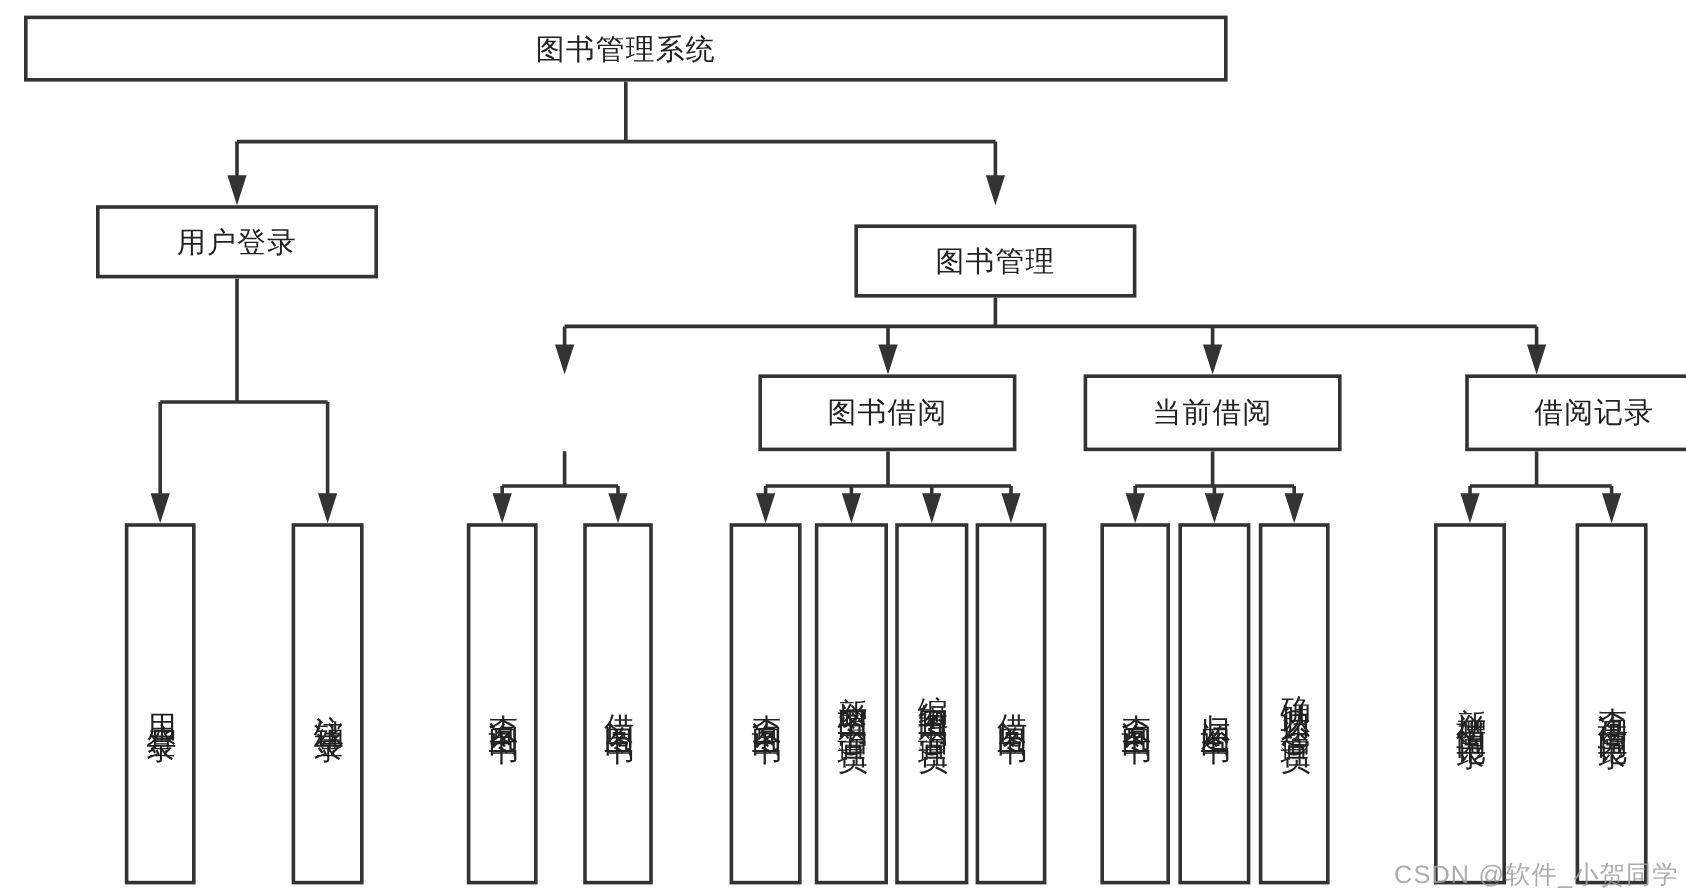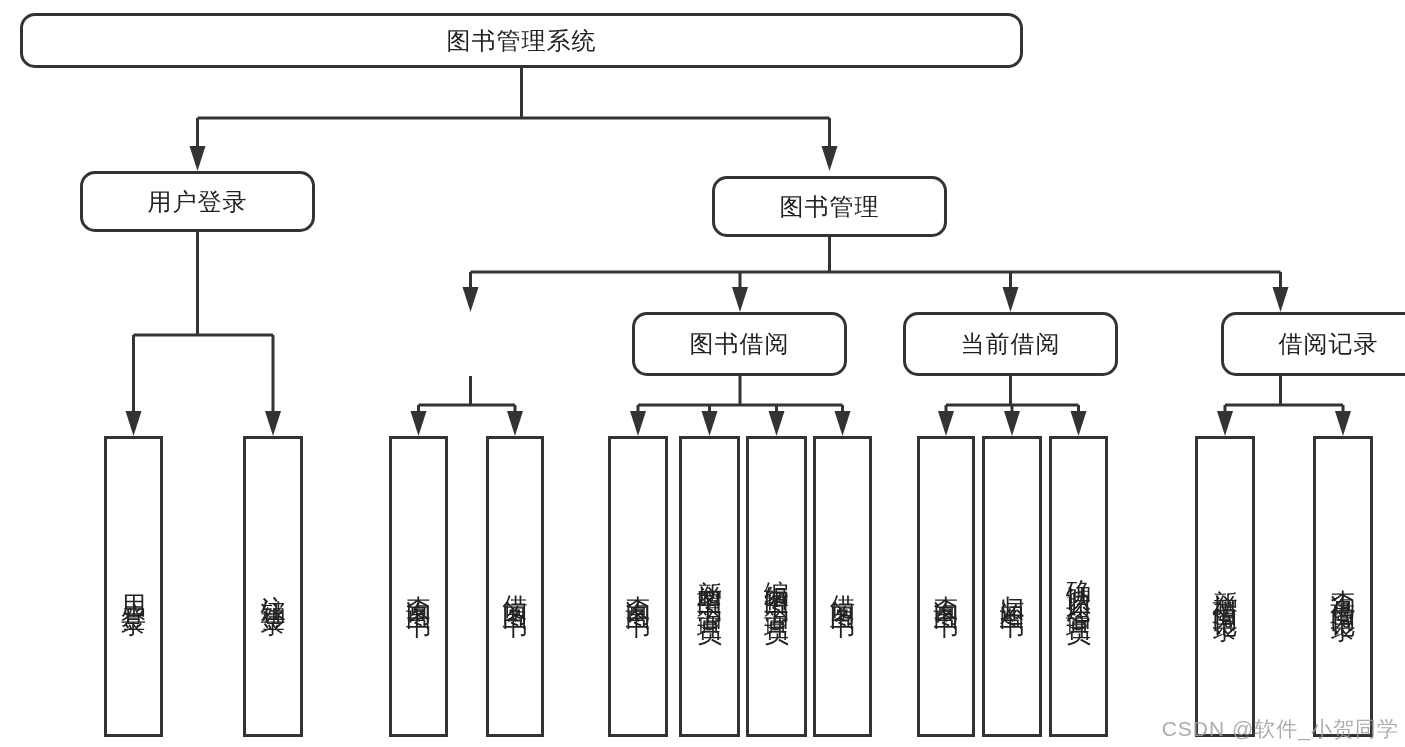--- a/index.html
+++ b/index.html
@@ -20,21 +20,21 @@
     position: absolute;
     box-sizing: border-box;
     background: #ffffff;
     border: 3px solid #333333;
     display: flex;
     align-items: center;
     justify-content: center;
     color: #222222;
     z-index: 1;
   }
-  .hbox { font-size: 24px; letter-spacing: 1px; border-radius: 15px; }
+  .hbox { font-size: 24px; letter-spacing: 1px; }
   .vbox { font-size: 25px; }
   .vtext {
     writing-mode: vertical-rl;
     text-orientation: mixed;
     letter-spacing: 6px;
     line-height: 1;
     white-space: nowrap;
   }
   .watermark {
     position: absolute;
@@ -85,21 +85,21 @@
     </g>
   </svg>
 
   <div class="node hbox" style="left:20px; top:13px; width:1003px; height:55px">
     <span>图书管理系统</span>
   </div>
 
   <div class="node hbox" style="left:80px; top:171px; width:235px; height:61px">
     <span>用户登录</span>
   </div>
-  <div class="node hbox" style="left:712px; top:176px; width:235px; height:61px">
+  <div class="node hbox" style="left:712px; top:187px; width:235px; height:61px">
     <span>图书管理</span>
   </div>
 
   <div class="node hbox" style="left:903px; top:312px; width:215px; height:64px">
     <span>当前借阅</span>
   </div>
   <div class="node hbox" style="left:632px; top:312px; width:215px; height:64px">
     <span>图书借阅</span>
   </div>
   <div class="node hbox" style="left:1221px; top:312px; width:215px; height:64px">

